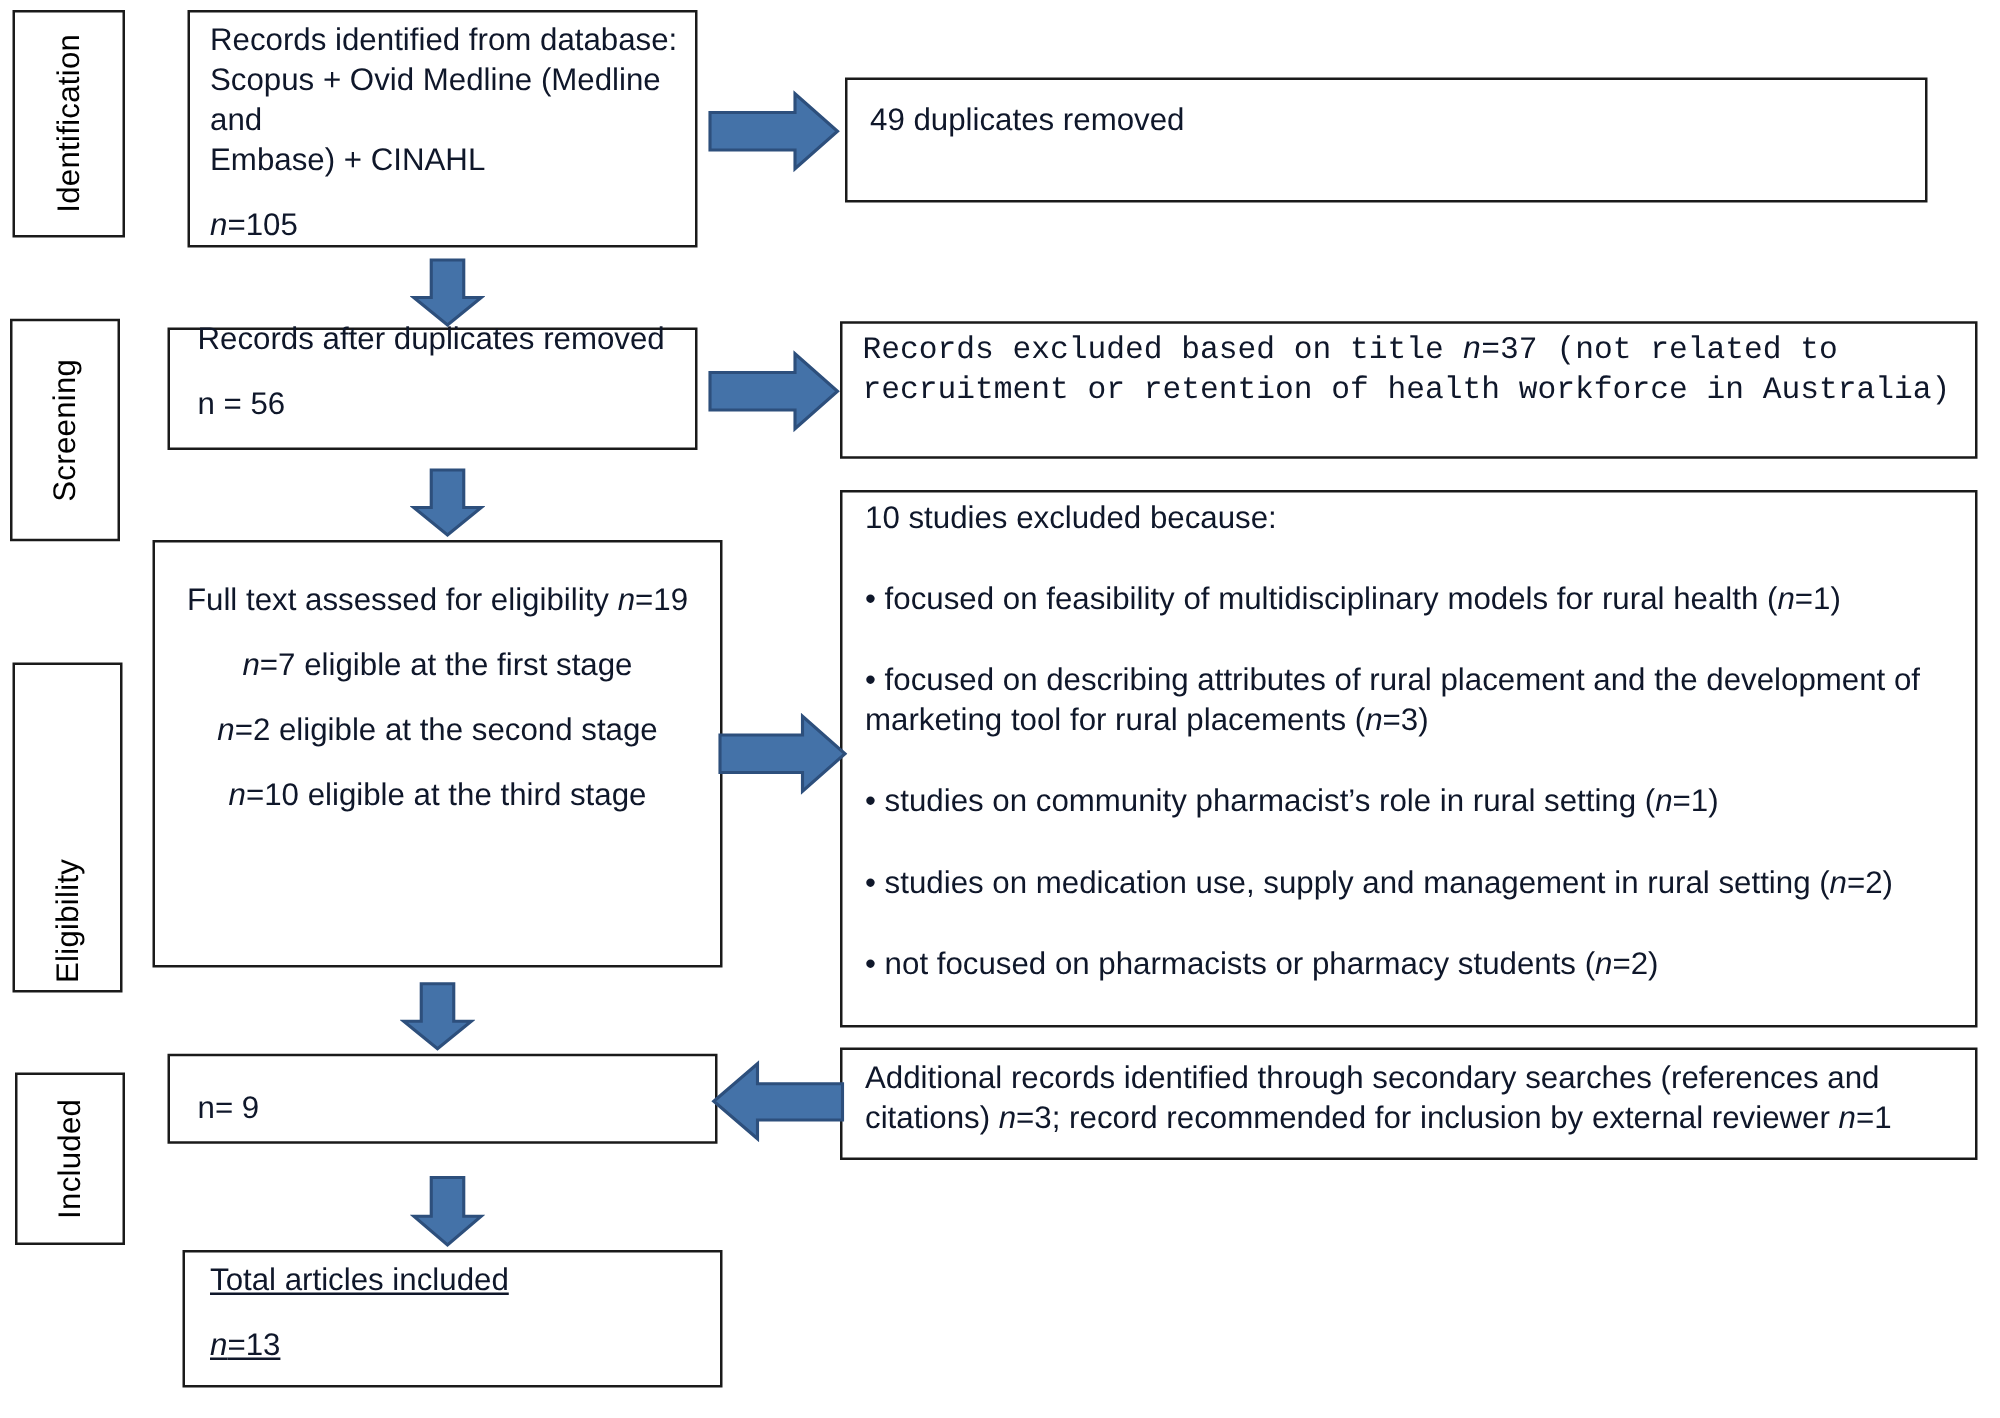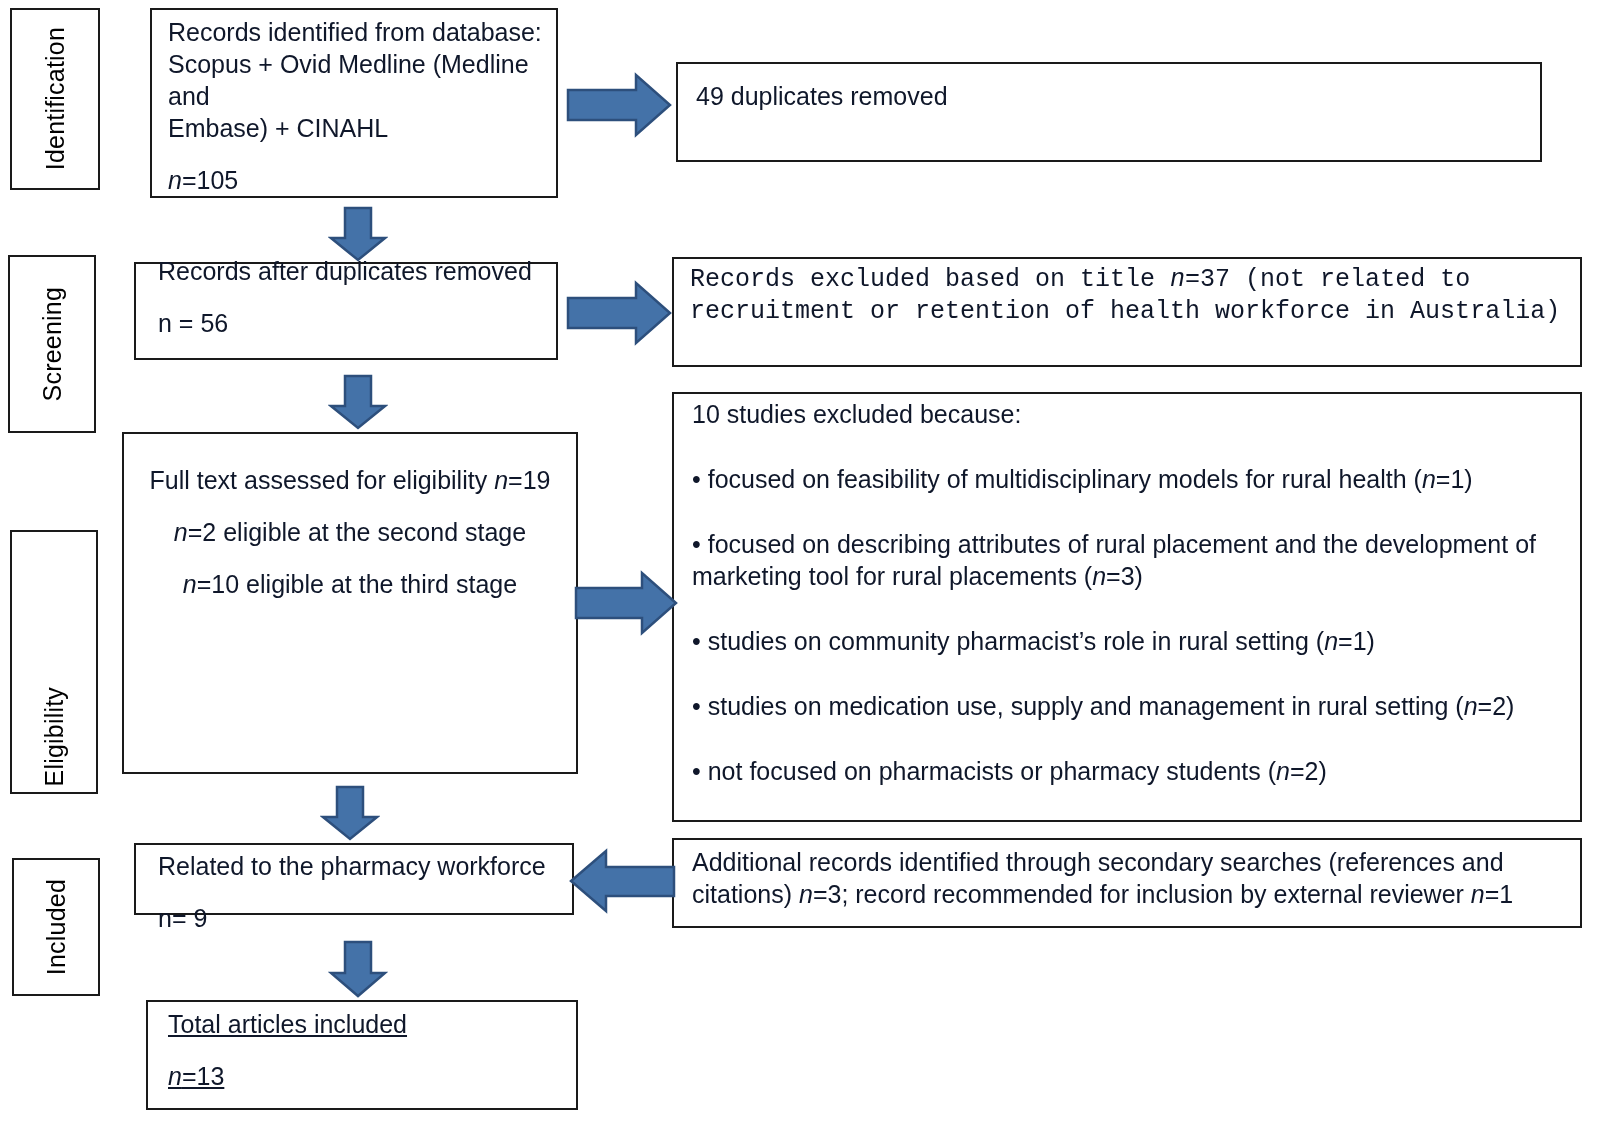--- a/index.html
+++ b/index.html
@@ -99,37 +99,37 @@
     <div>Records after duplicates removed</div>
     <div class="gap-line">n = 56</div>
   </div>
 
   <div class="box" style="left:672px; top:257px; width:910px; height:110px;"></div>
   <div class="body-text t-left" style="left:690px; top:264px; width:876px;font-family:Liberation Mono, monospace;"><span>Records excluded based on title </span><span class="ital">n</span><span>=37 (not related to recruitment or retention of health workforce in Australia)</span></div>
 
   <div class="box" style="left:122px; top:432px; width:456px; height:342px;"></div>
   <div class="body-text t-center" style="left:140px; top:440px; width:420px;margin-top:24px;">
     <div><span>Full text assessed for eligibility </span><span class="ital">n</span><span>=19</span></div>
+    <div class="gap-line"><span class="ital">n</span><span>=7 eligible at the first stage</span></div>
     <div class="gap-line"><span class="ital">n</span><span>=2 eligible at the second stage</span></div>
     <div class="gap-line"><span class="ital">n</span><span>=10 eligible at the third stage</span></div>
   </div>
 
   <div class="box" style="left:672px; top:392px; width:910px; height:430px;"></div>
   <div class="body-text t-left" style="left:692px; top:398px; width:872px;">
     <div>10 studies excluded because:</div>
     <div class="bullet-line"><span>• focused on feasibility of multidisciplinary models for rural health (</span><span class="ital">n</span><span>=1)</span></div>
     <div class="bullet-line"><span>• focused on describing attributes of rural placement and the development of marketing tool for rural placements (</span><span class="ital">n</span><span>=3)</span></div>
     <div class="bullet-line"><span>• studies on community pharmacist’s role in rural setting (</span><span class="ital">n</span><span>=1)</span></div>
     <div class="bullet-line"><span>• studies on medication use, supply and management in rural setting (</span><span class="ital">n</span><span>=2)</span></div>
     <div class="bullet-line"><span>• not focused on pharmacists or pharmacy students (</span><span class="ital">n</span><span>=2)</span></div>
   </div>
 
   <div class="box" style="left:134px; top:843px; width:440px; height:72px;"></div>
   <div class="body-text t-left" style="left:158px; top:850px; width:400px;">
-    <div>Related to the pharmacy workforce</div>
     <div class="gap-line">n= 9</div>
   </div>
 
   <div class="box" style="left:672px; top:838px; width:910px; height:90px;"></div>
   <div class="body-text t-left" style="left:692px; top:846px; width:880px;"><span>Additional records identified through secondary searches (references and citations) </span><span class="ital">n</span><span>=3; record recommended for inclusion by external reviewer </span><span class="ital">n</span><span>=1</span></div>
 
   <div class="box" style="left:146px; top:1000px; width:432px; height:110px;"></div>
   <div class="body-text t-left" style="left:168px; top:1008px; width:396px;text-decoration:underline;">
     <div>Total articles included</div>
     <div class="gap-line"><span class="ital">n</span><span>=13</span></div>

